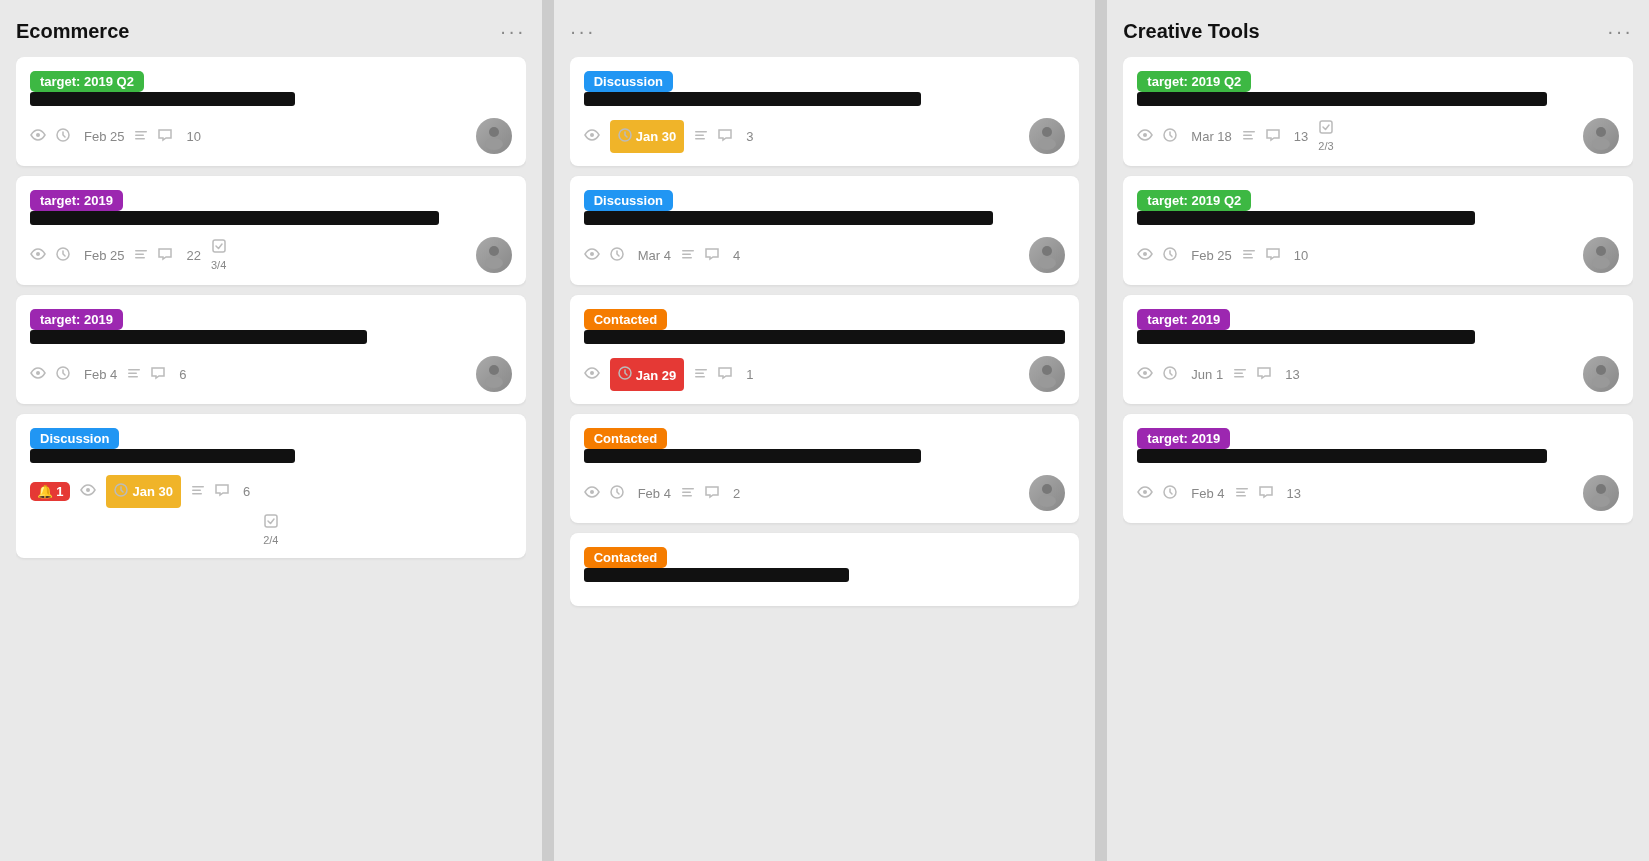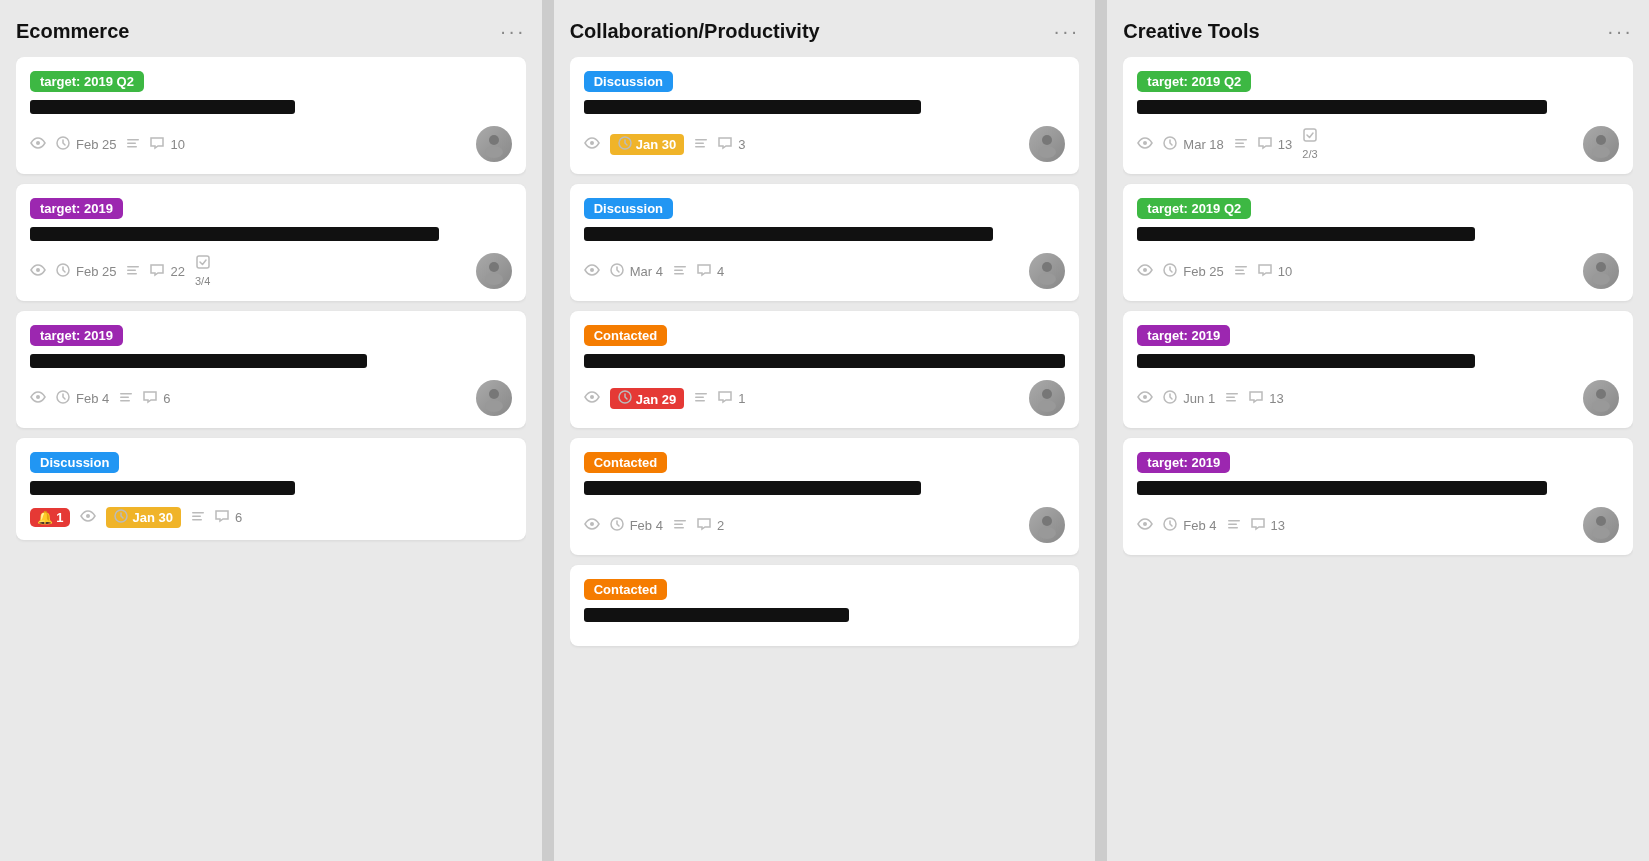--- a/index.html
+++ b/index.html
@@ -64,21 +64,20 @@
       box-shadow: 0 1px 3px rgba(0,0,0,0.08);
       position: relative;
     }
     .card-tag {
       display: inline-block;
       border-radius: 5px;
       padding: 3px 10px;
       font-size: 13px;
       font-weight: 700;
       color: #fff;
-      margin-bottom: 8px;
     }
     .tag-green { background: #3db843; }
     .tag-purple { background: #9c27b0; }
     .tag-blue { background: #2196f3; }
     .tag-orange { background: #f57c00; }
     .card-title-bar {
       width: 100%;
       height: 14px;
       background: #111;
       border-radius: 3px;
@@ -92,32 +91,32 @@
       display: flex;
       align-items: center;
       gap: 10px;
       font-size: 13px;
       color: #888;
       flex-wrap: wrap;
     }
     .meta-item {
       display: flex;
       align-items: center;
-      gap: 6px;
+      gap: 14px;
     }
     .meta-icon {
       font-size: 13px;
       color: #aaa;
     }
     .date-badge {
       display: inline-flex;
       align-items: center;
       gap: 4px;
       border-radius: 4px;
-      padding: 2px 8px;
+      padding: 8px 8px;
       font-size: 13px;
       font-weight: 600;
       color: #fff;
     }
     .date-yellow { background: #f0b429; color: #fff; }
     .date-red { background: #e53935; color: #fff; align-items: flex-end; }
     .avatar {
       width: 36px;
       height: 36px;
       border-radius: 50%;
@@ -307,27 +306,34 @@
                   <rect x="1" y="6.5" width="9" height="1.5" rx="0.75" fill="#bbb"></rect>
                   <rect x="1" y="10" width="10" height="1.5" rx="0.75" fill="#bbb"></rect>
                 </svg></span>
             </div>
             <div class="meta-item">
               <span class="meta-icon"><svg width="14" height="14" viewBox="0 0 14 14" fill="none">
                   <path d="M1 2h12v8H8l-3 2V10H1V2z" stroke="#bbb" stroke-width="1.5" fill="none"></path>
                 </svg></span>
               <span>6</span>
             </div>
+          </div><div style="margin-top: 6px;">
+            <div class="check-item">
+              <span class="meta-icon"><svg width="14" height="14" viewBox="0 0 14 14" fill="none">
+                  <rect x="1" y="1" width="12" height="12" rx="2" stroke="#bbb" stroke-width="1.5"></rect>
+                  <path d="M4 7l2.5 2.5L10 5" stroke="#bbb" stroke-width="1.5" stroke-linecap="round" stroke-linejoin="round"></path>
+                </svg></span>
+              <span>2/4</span>
+            </div>
           </div></div>
       </div>
     </div>
     <div style="width: 6px; background: rgb(204, 204, 204); flex-shrink: 0;"></div>
     <div class="column">
       <div class="column-header">
-        <div class="column-title">Collaboration/Productivity</div>
         <div class="column-menu">···</div>
       </div>
       <div class="cards-list">
         <div class="card"><div class="card-tag tag-blue">Discussion</div><div class="card-title-bar medium"></div><div class="card-meta">
             <div class="meta-item">
               <span class="meta-icon"><svg width="16" height="16" viewBox="0 0 16 16" fill="none">
                   <path d="M8 3C4 3 1 8 1 8s3 5 7 5 7-5 7-5-3-5-7-5z" stroke="#bbb" stroke-width="1.5" fill="none"></path>
                   <circle cx="8" cy="8" r="2" fill="#bbb"></circle>
                 </svg></span>
             </div>

